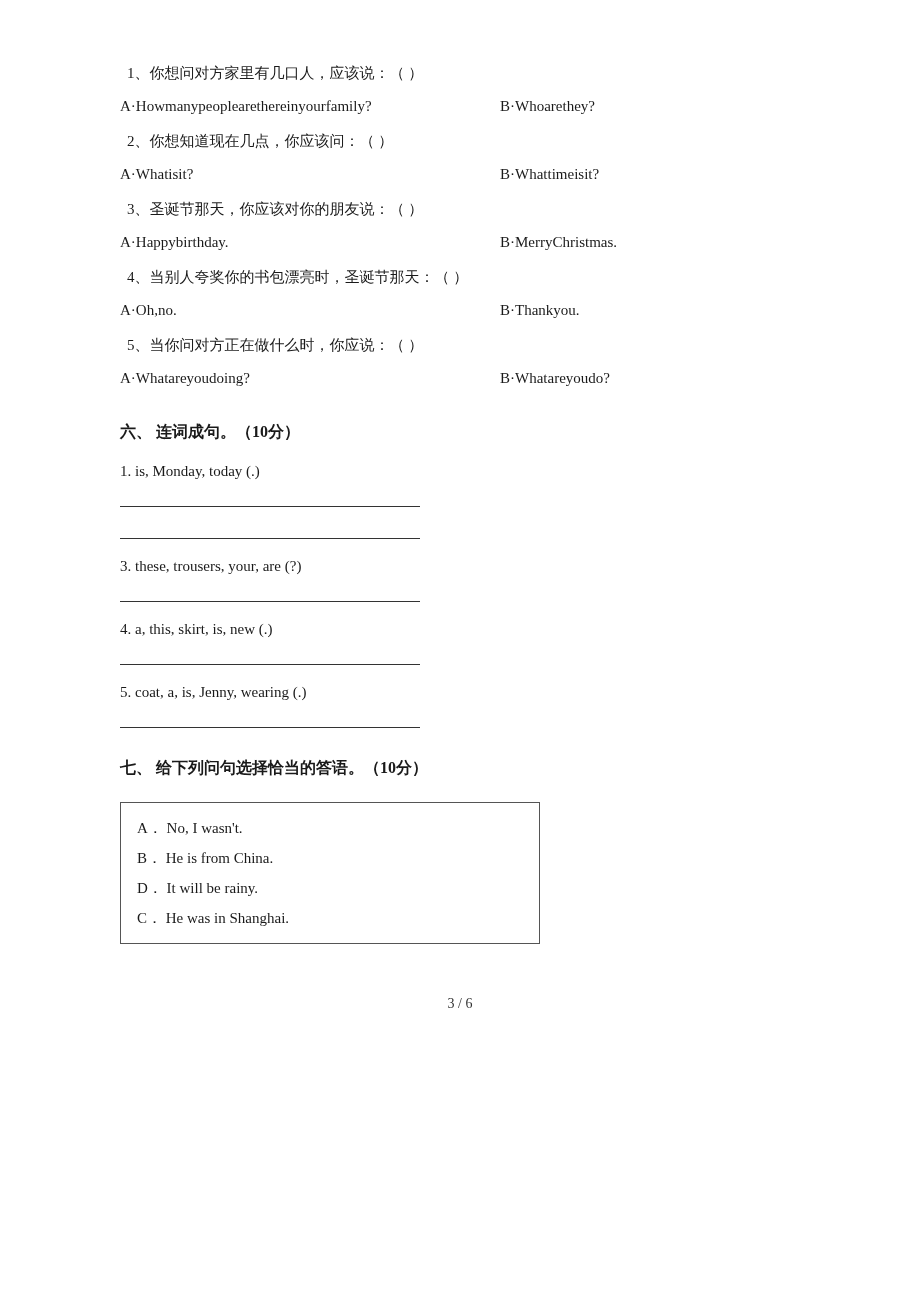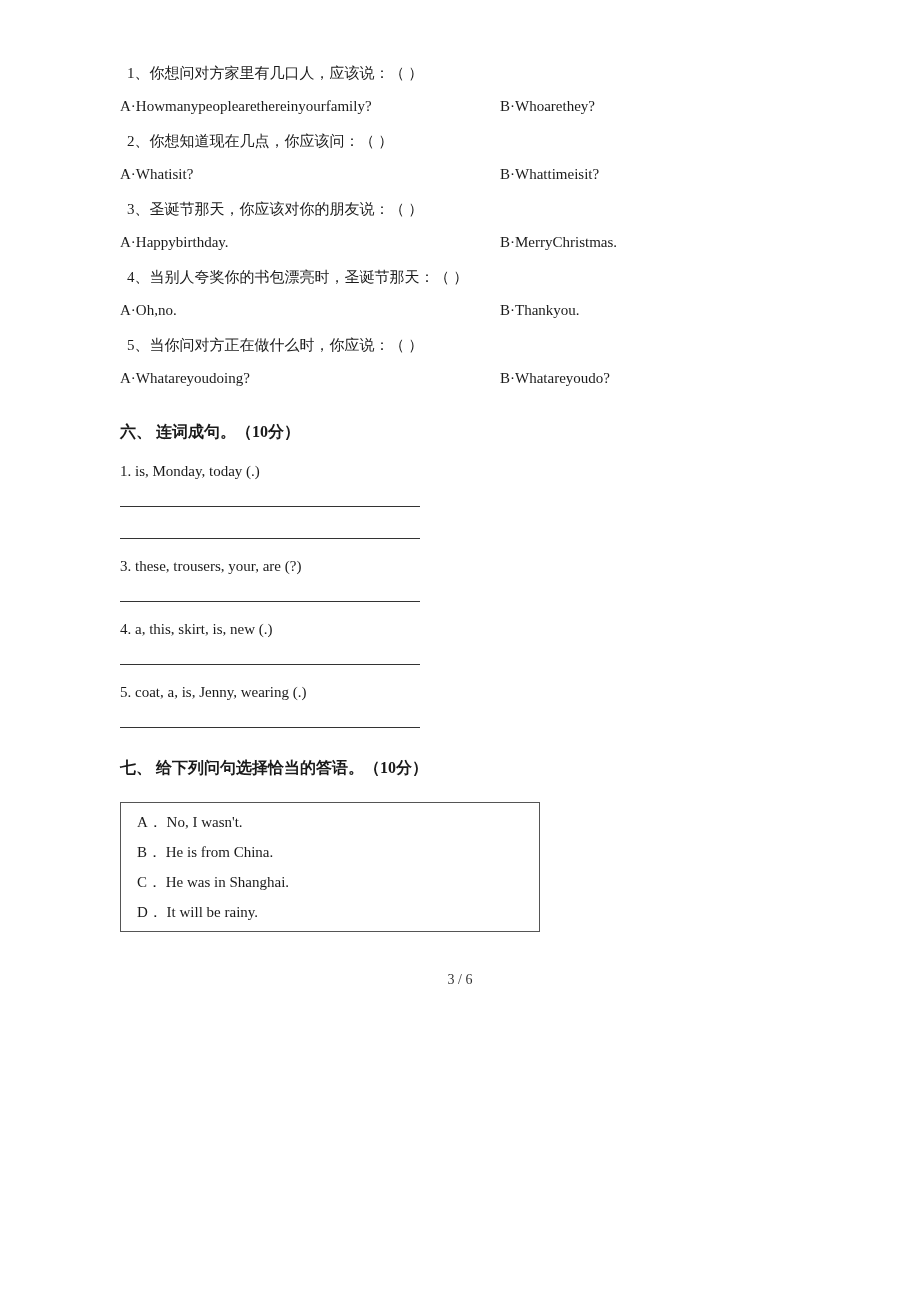--- a/index.html
+++ b/index.html
@@ -46,31 +46,31 @@
     }
     .underline-row {
       border-bottom: 1px solid #333;
       width: 300px;
       margin-bottom: 14px;
       margin-top: 2px;
       height: 18px;
     }
     .answer-box {
       border: 1px solid #555;
-      padding: 4px 16px;
+      padding: 10px 16px;
       display: inline-block;
       width: 420px;
       margin-top: 8px;
     }
     .answer-box-item {
       line-height: 2.0;
     }
     .page-footer {
       text-align: center;
-      margin-top: 40px;
+      margin-top: 52px;
       font-size: 14px;
       color: #333;
     }
   </style>
 </head>
 <body>
 
 <div>
 
   <div class="section">
@@ -147,25 +147,25 @@
   <div class="answer-box">
     <div class="answer-box-item">
       <span>A．</span>
       <span>No, I wasn't.</span>
     </div>
     <div class="answer-box-item">
       <span>B．</span>
       <span>He is from China.</span>
     </div>
     <div class="answer-box-item">
+      <span>D．</span>
+      <span>It will be rainy.</span>
+    </div>
+    <div class="answer-box-item">
       <span>C．</span>
       <span>He was in Shanghai.</span>
-    </div>
-    <div class="answer-box-item">
-      <span>D．</span>
-      <span>It will be rainy.</span>
     </div>
   </div>
 </div>
 
 <div class="page-footer">
   <span>3 / 6</span>
 </div>
 
 </body></html>

